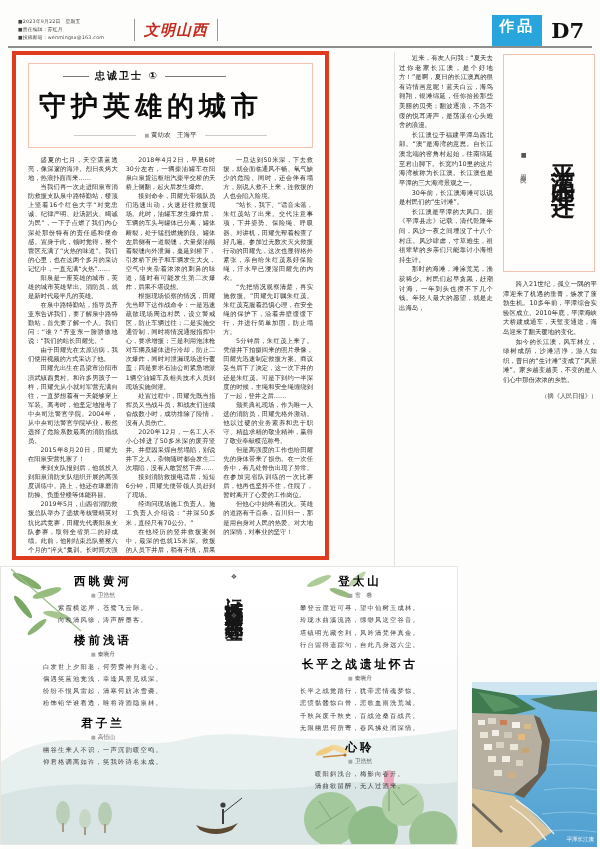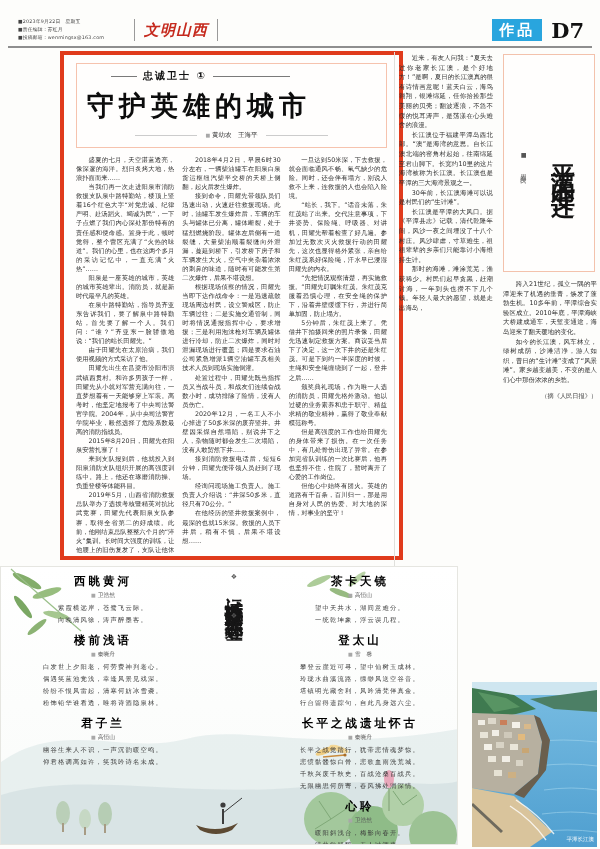--- a/index.html
+++ b/index.html
@@ -8,27 +8,27 @@
         font-family:"DejaVu Sans",sans-serif;overflow:hidden;color:#2f2f2f;}
 
   
   .hdr{position:absolute;left:18px;top:14px;right:16px;height:32px;display:flex;align-items:center;justify-content:center;}
   .hdr-meta{width:110px;font-size:4.8px;line-height:1.7;color:#444;letter-spacing:.2px;}
   .hdr-mast{margin-left:6px;padding:1px 9px;border-left:1px solid #9a9a9a;border-right:1px solid #9a9a9a;}
   .mast-text{font-family:"DejaVu Serif",serif;font-style:italic;font-weight:700;font-size:15px;
              color:#c5291d;letter-spacing:1px;}
   .hdr-spacer{flex:1;}
   .sect-badge{background:#29a5de;color:#fff;font-weight:900;font-size:15px;letter-spacing:3px;
-              padding:2px 7px 1px;}
+              padding:2px 7px 10px;}
   .page-no{font-family:"DejaVu Serif",serif;font-weight:700;font-size:21px;color:#111;margin-left:9px;}
   .hdr-rule{position:absolute;left:8px;right:8px;top:46px;height:2px;background:#8e8e8e;}
 
   
-  .main-art{position:absolute;left:12px;top:51px;width:343px;height:509px;box-sizing:border-box;
-            border:4px solid #e03b1c;background:#fffefd;padding:7px 7px 4px;margin-left:48px;}
+  .main-art{position:absolute;left:12px;top:51px;width:317px;height:509px;box-sizing:border-box;
+            border:4px solid #e03b1c;background:#fffefd;padding:7px 7px 4px;}
   .title-box{border:1px solid #f6c3ae;margin:1px 5px 5px;padding:5px 10px 7px;}
   .kicker-row{display:flex;align-items:center;gap:6px;width:62%;margin-left:24px;}
   .kicker-line{height:1px;background:#7a7a7a;}
   .kicker-line.l{width:26px;}
   .kicker-line.r{flex:1;}
   .kicker-text{font-weight:800;font-size:10px;letter-spacing:2px;color:#111;white-space:nowrap;}
   .main-title{font-size:27px;font-weight:900;letter-spacing:5px;color:#0c0c0c;
               margin:5px 0 7px;font-family:"DejaVu Sans",sans-serif;}
   .byline-row{display:flex;align-items:center;justify-content:center;gap:8px;font-size:6.5px;color:#333;}
   .byline-line{width:62px;height:1px;background:#cccccc;}
@@ -244,28 +244,20 @@
         </div>
       </div>
 
       <div class="banner-wrap">
         <span class="banner-orn">❖</span>
         <span class="banner-text">运城市诗歌学会作品选登</span>
         <span class="banner-orn">❖</span>
       </div>
 
       <div class="poem-col right">
-        <div class="poem">
-          <div class="poem-title">茶卡天镜</div>
-          <div class="poem-author"><span class="sq">■</span><span>高恒山</span></div>
-          <div>
-              <p class="poem-line">望中天共水，湖间意难分。</p>
-              <p class="poem-line">一统乾坤象，浮云误几程。</p>
-            </div>
-        </div>
         <div class="poem">
           <div class="poem-title">登太山</div>
           <div class="poem-author"><span class="sq">■</span><span>雪　馨</span></div>
           <div>
               <p class="poem-line">攀登云崖近可寻，望中仙树玉成林。</p>
               <p class="poem-line">玲珑水曲溪流路，缥缈风送空谷音。</p>
               <p class="poem-line">塔镇明光藏舍利，风吟清梵伴真金。</p>
               <p class="poem-line">行台留得遗踪句，自此凡身远六尘。</p>
             </div>
         </div>

